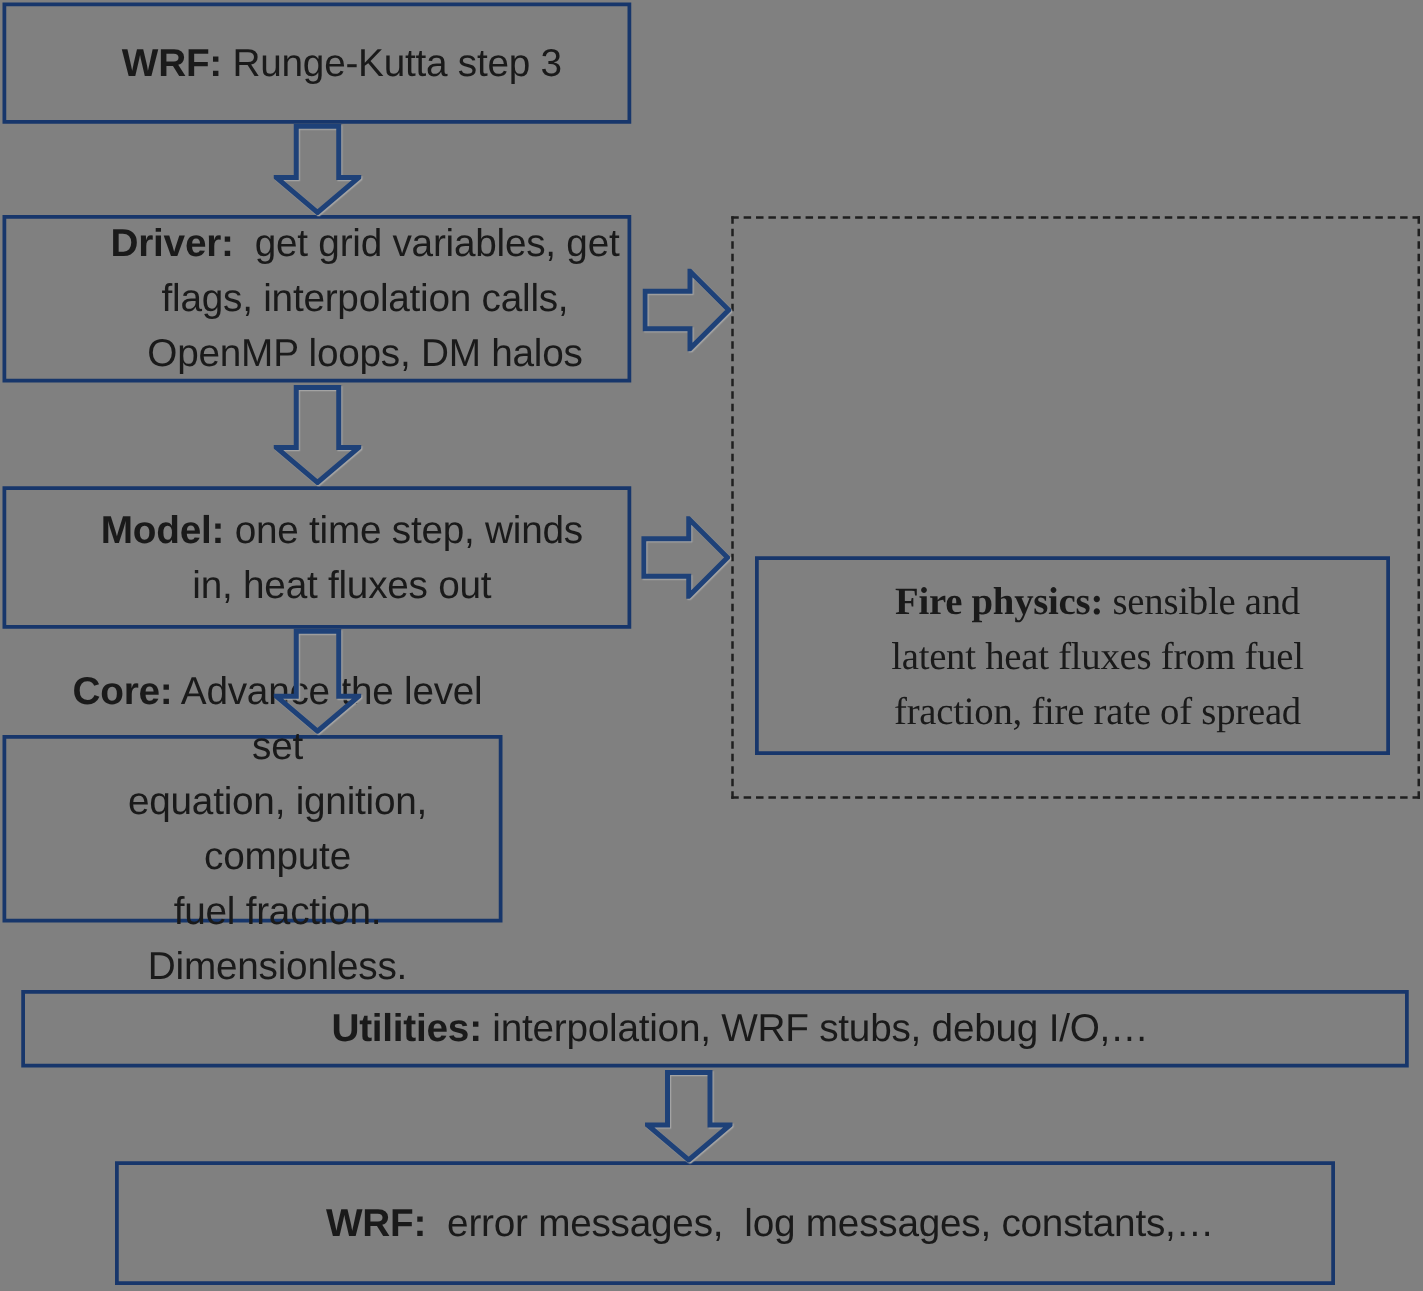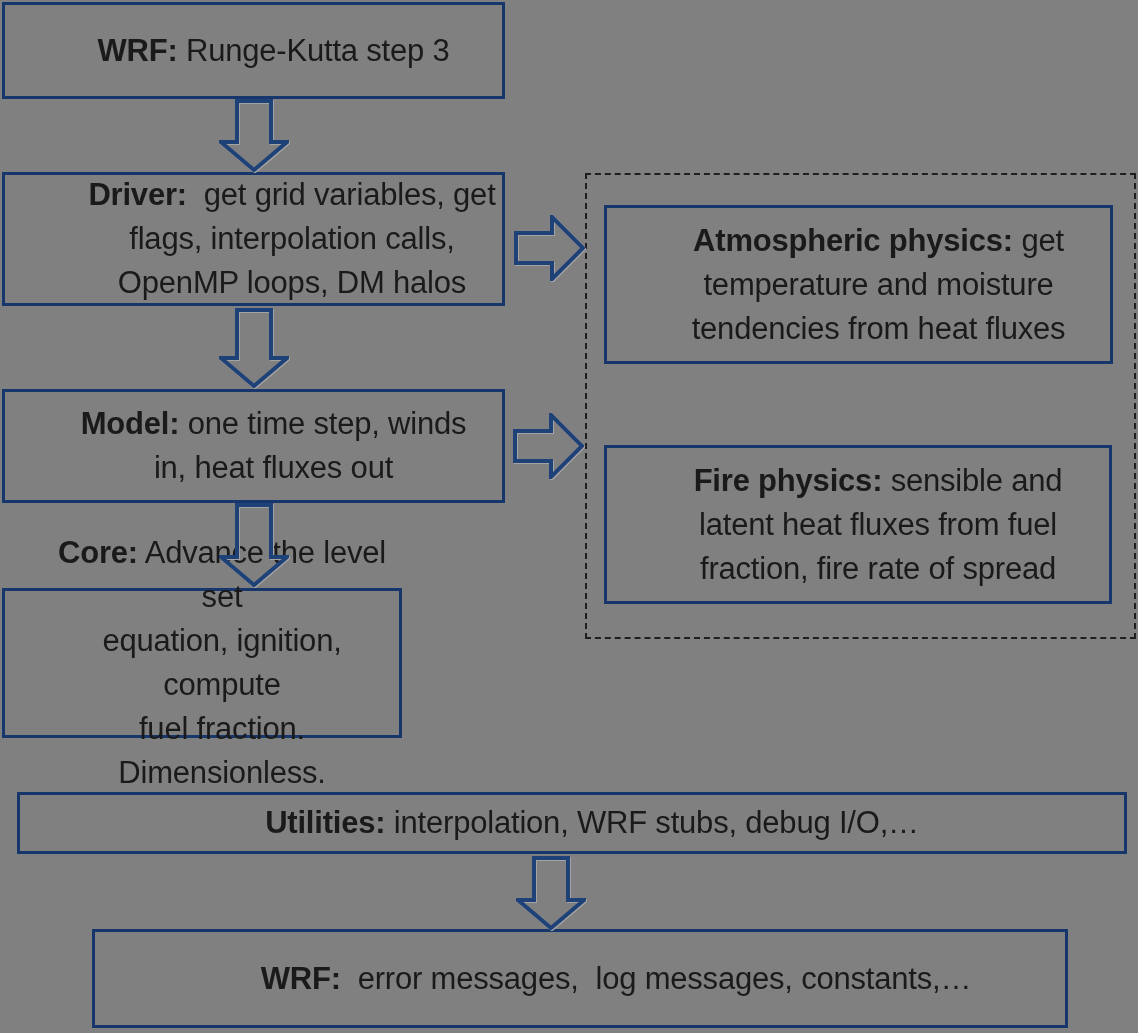--- a/index.html
+++ b/index.html
@@ -67,27 +67,22 @@
   </div>
 
   <div class="box" style="left:2px;top:588px;width:400px;height:150px;">
     <div class="txt"><span class="b">Core:</span><span class="r"> Advance the level set
 equation, ignition, compute
 fuel fraction. Dimensionless.</span></div>
   </div>
 
   <div class="dashed" style="left:585px;top:173px;width:551px;height:466px;"></div>
 
-  <div class="box" style="left:604px;top:205px;width:509px;height:159px;">
-    <div class="txt"><span class="b">Atmospheric physics:</span><span class="r"> get
-temperature and moisture
-tendencies from heat fluxes</span></div>
-  </div>
 
-  <div class="box" style="left:604px;top:445px;width:508px;height:159px;">
+  <div class="box" style="left:604px;top:445px;width:508px;height:159px;font-family:Liberation Serif, serif;">
     <div class="txt"><span class="b">Fire physics:</span><span class="r"> sensible and
 latent heat fluxes from fuel
 fraction, fire rate of spread</span></div>
   </div>
 
   <div class="box" style="left:17px;top:792px;width:1110px;height:62px;">
     <div class="txt"><span class="b">Utilities:</span><span class="r"> interpolation, WRF stubs, debug I/O,…</span></div>
   </div>
 
   <div class="box" style="left:92px;top:929px;width:976px;height:99px;padding-left:32px;">

